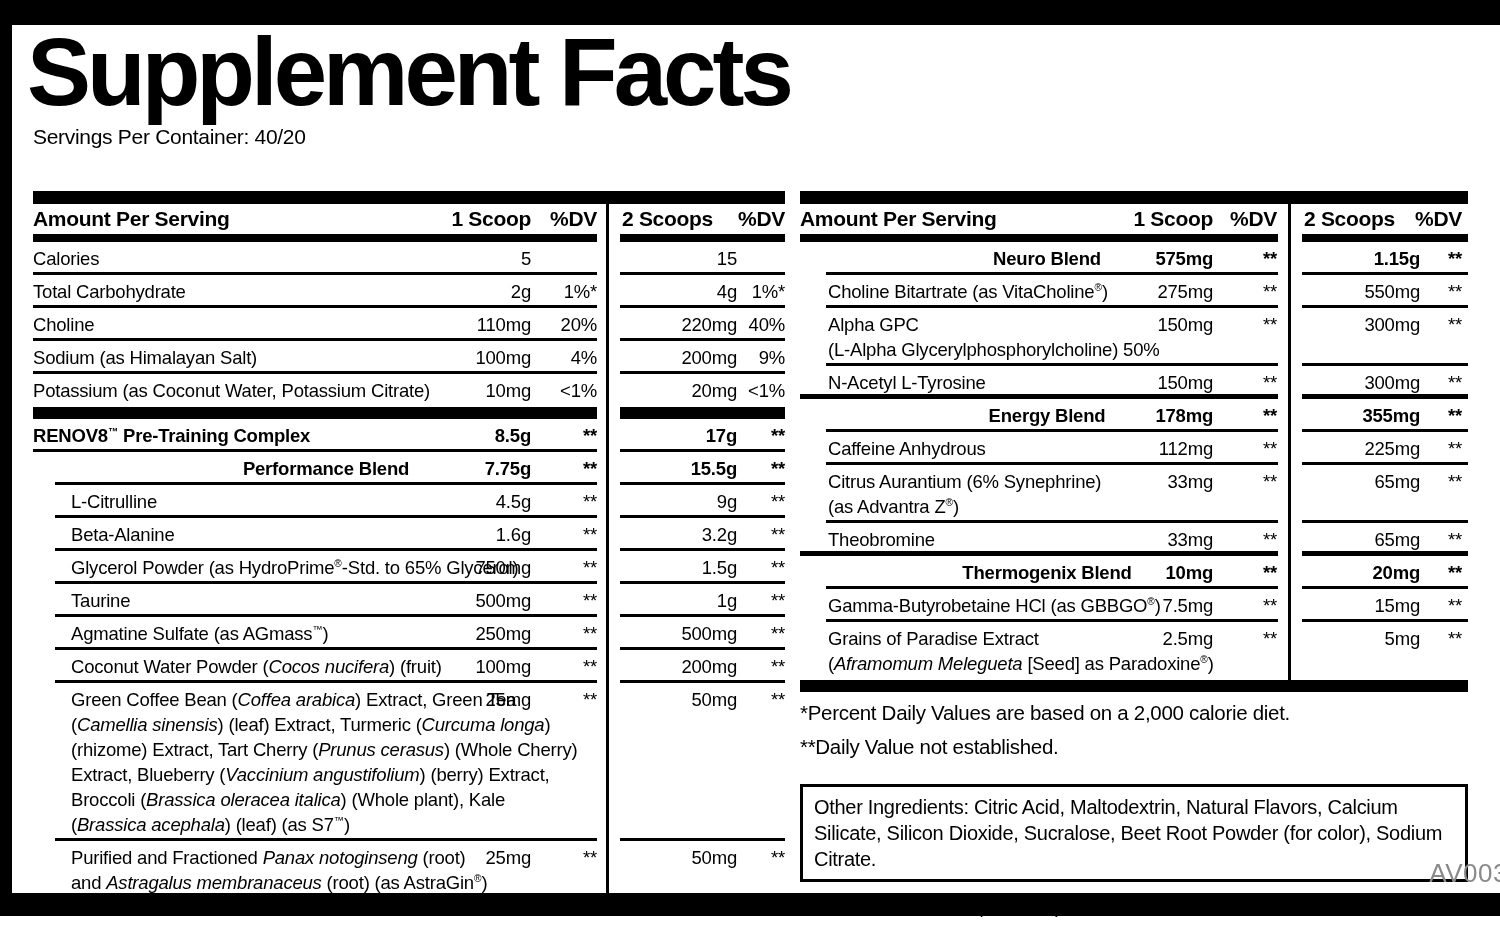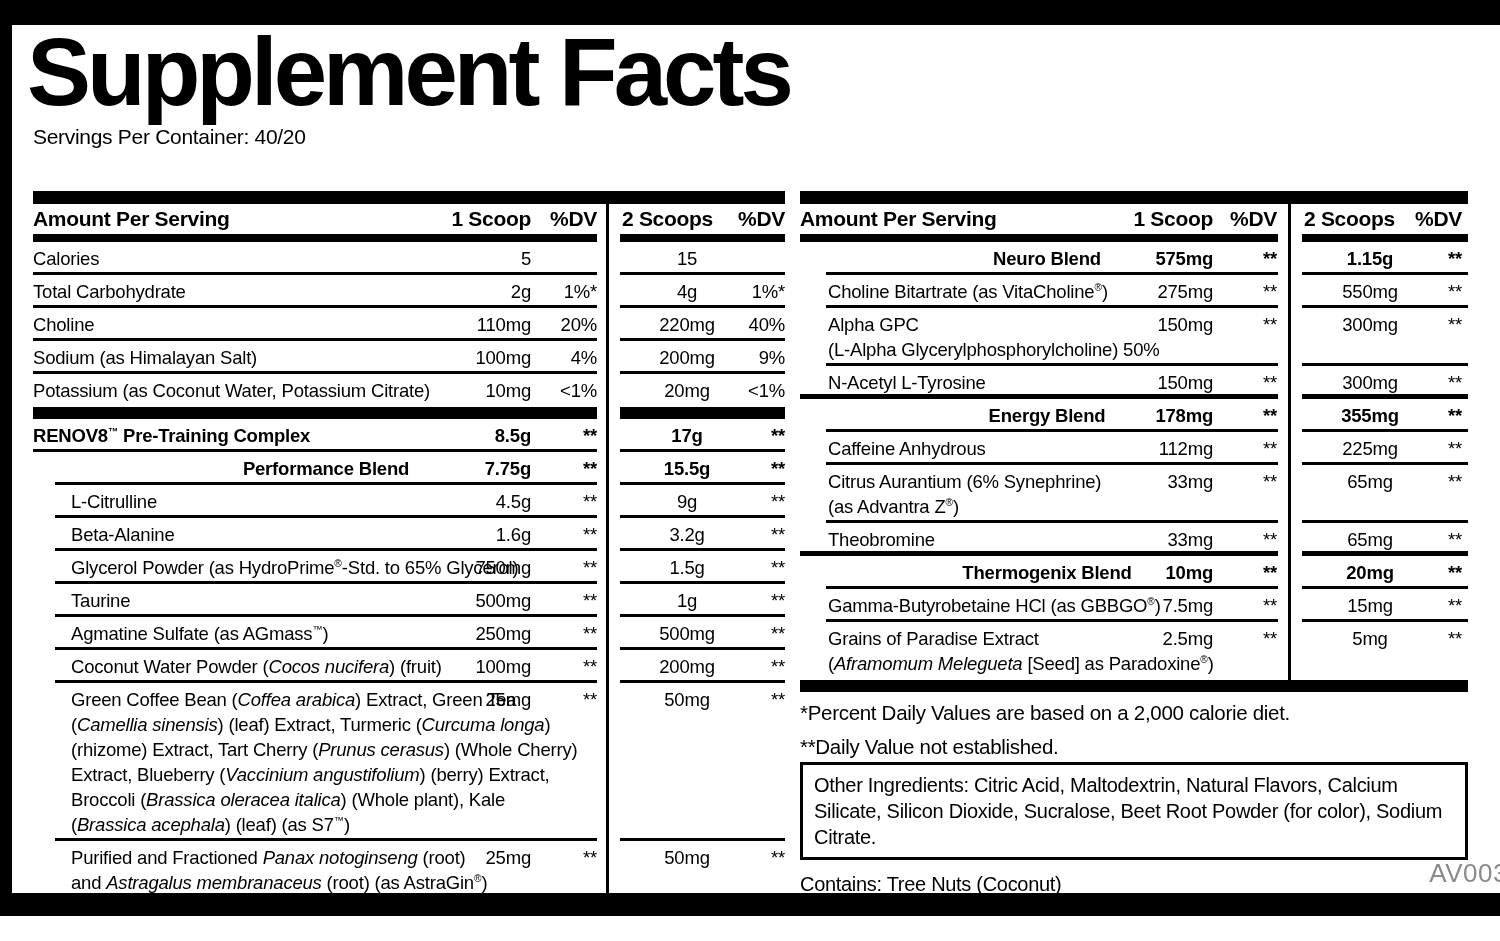--- a/index.html
+++ b/index.html
@@ -38,39 +38,39 @@
   .seg.m{width:var(--mw);}
   .gap{width:var(--gw);}
   .seg.s{width:var(--sw);}
   .lbl{display:block;padding:4px 0;line-height:25px;font-size:18.5px;letter-spacing:-0.2px;min-height:25px;}
   .ind1 .lbl{padding-left:var(--i1);text-align:center;}
   .ind2 .lbl{padding-left:var(--i2);}
   .amt,.dv,.amt2,.dv2{position:absolute;top:4px;line-height:25px;font-size:18.5px;
       letter-spacing:-0.2px;text-align:right;white-space:nowrap;}
   .amt{right:var(--amt-r);width:120px;}
   .dv{right:var(--dv-r);width:72px;}
-  .amt2{right:var(--amt2-r);width:100px;text-align:center;}
+  .amt2{right:var(--amt2-r);width:100px;}
   .dv2{right:var(--dv2-r);width:62px;}
   .row.b .lbl,.row.b .amt,.row.b .dv,.row.b .amt2,.row.b .dv2{font-weight:bold;}
   .rule{position:absolute;bottom:0;height:3px;background:#000;}
   .rule.m-full{left:0;right:0;}
   .rule.m-ind{left:var(--ri);right:0;}
   .rule.heavy{height:5px;left:0;right:0;}
   .rule.s-line{left:0;right:0;}
   
   .row.header .lbl{font-size:21px;font-weight:bold;line-height:30px;padding:0;letter-spacing:-0.3px;}
   .row.header .amt,.row.header .dv,.row.header .amt2,.row.header .dv2{
       top:0;font-size:21px;font-weight:bold;line-height:30px;letter-spacing:-0.3px;}
   .row.header .amt2{left:2px;right:auto;width:auto;text-align:left;}
   sup{font-size:0.55em;vertical-align:super;line-height:0;letter-spacing:0;}
   i{}
   
   .footnote{margin-top:8px;font-size:20.5px;line-height:26px;letter-spacing:-0.3px;}
   .footnote:first-of-type{margin-top:9px;}
-  .oi-box{margin-top:2px;border:3px solid #000;padding:7px 11px;font-size:20px;
+  .oi-box{margin-top:24px;border:3px solid #000;padding:7px 11px;font-size:20px;
           line-height:26px;letter-spacing:-0.3px;}
   .contains{margin-top:13px;margin-left:0;font-size:20px;letter-spacing:-0.3px;}
 </style>
 </head>
 <body>
 
 <div id="label">
 
   <div class="frame-top"></div>
   <div class="frame-left"></div>

